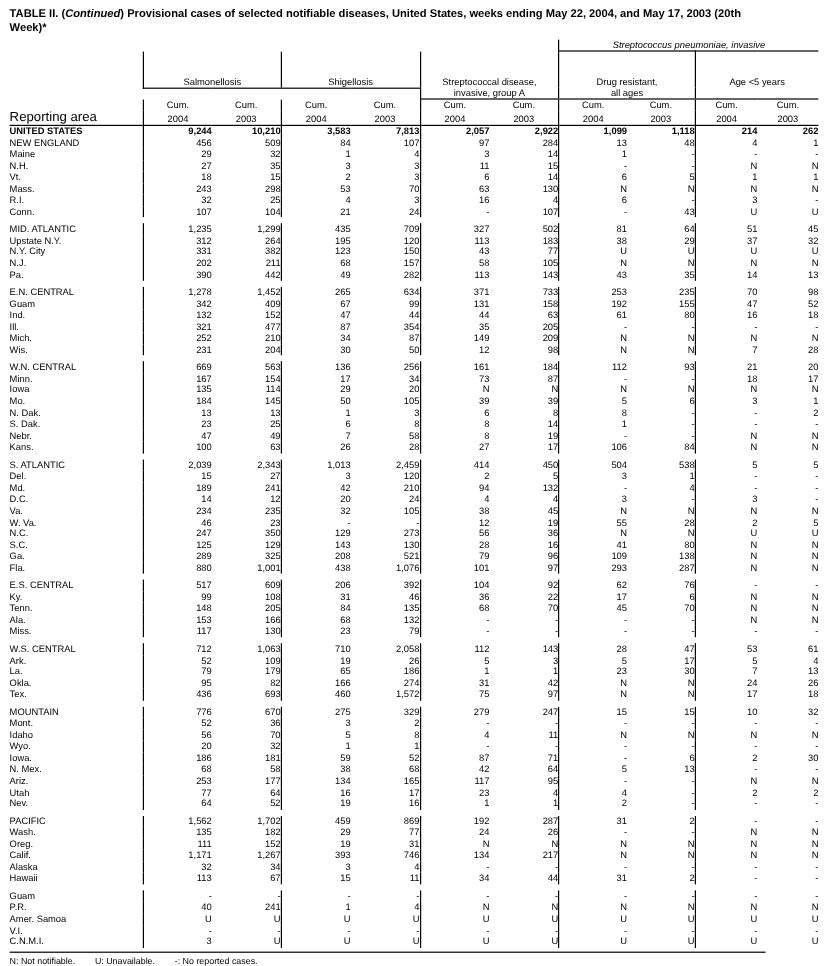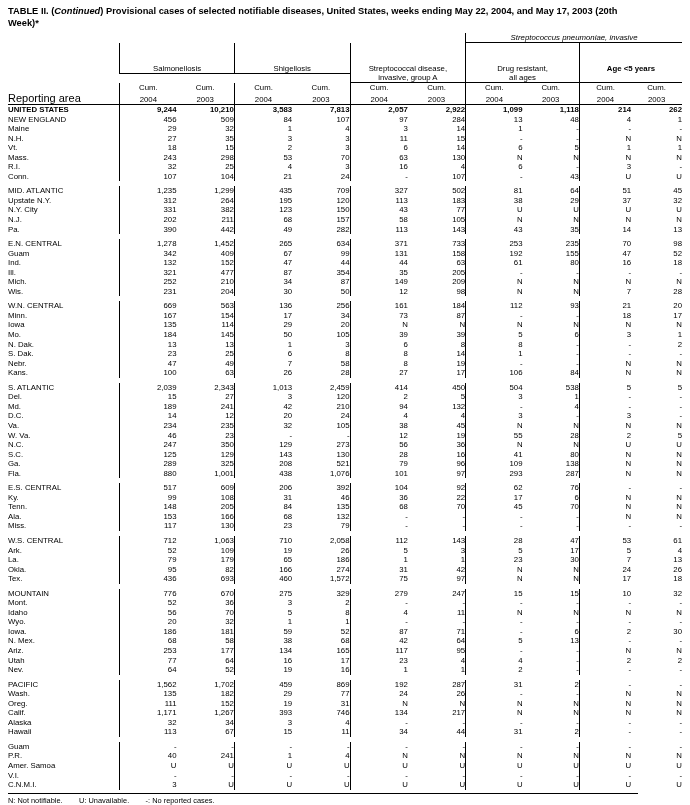--- a/index.html
+++ b/index.html
@@ -135,21 +135,21 @@
         <td colspan="2"></td>
         <td colspan="2"></td>
         <td colspan="4" class="hdr ital grpline vline">Streptococcus pneumoniae, invasive</td>
       </tr>
       <tr>
         <td></td>
         <td colspan="2" class="hdr grpline vline" style="padding-top:4px;">Salmonellosis</td>
         <td colspan="2" class="hdr grpline vline" style="padding-top:4px;">Shigellosis</td>
         <td colspan="2" class="hdr vline" style="padding-top:4px;">Streptococcal disease,</td>
         <td colspan="2" class="hdr vline" style="padding-top:21px;">Drug resistant,</td>
-        <td colspan="2" class="hdr vline" style="padding-top:4px;font-weight:bold;">Age &lt;5 years</td>
+        <td colspan="2" class="hdr vline" style="padding-top:4px;">Age &lt;5 years</td>
       </tr>
       <tr>
         <td></td>
         <td colspan="2"></td>
         <td colspan="2"></td>
         <td colspan="2" class="hdr grpline vline">invasive, group A</td>
         <td colspan="2" class="hdr grpline vline">all ages</td>
         <td colspan="2" class="hdr grpline vline">&nbsp;</td>
       </tr>
       <tr>

